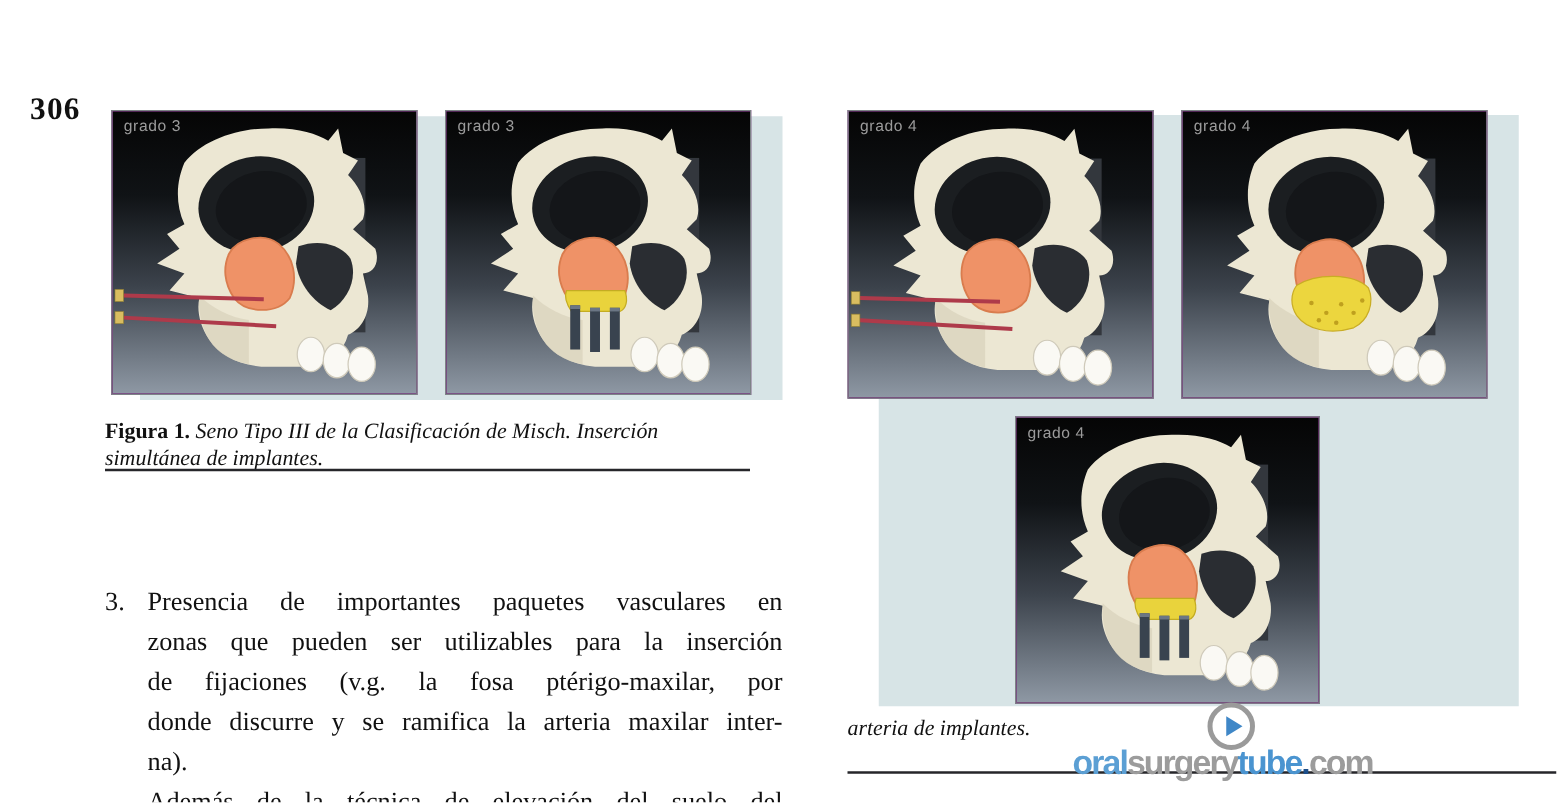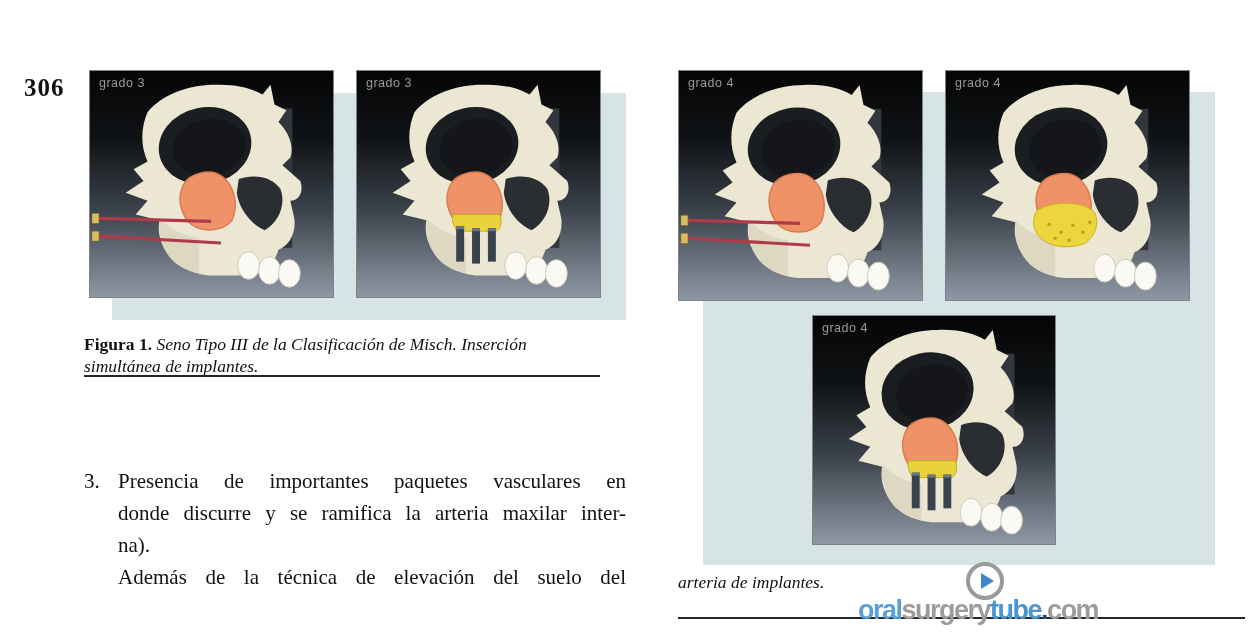--- a/index.html
+++ b/index.html
@@ -3,21 +3,21 @@
 <meta charset="utf-8">
 <style>
   html,body{margin:0;padding:0;background:#fff;}
   #page{position:relative;width:1250px;height:642px;background:#ffffff;overflow:hidden;
         font-family:"Liberation Serif", serif;color:#111;padding-left:16px;}
 
   .pagenum{position:absolute;left:24px;top:74px;font-size:25px;font-weight:bold;letter-spacing:1px;}
 
   .fig-shadow{position:absolute;background:#d7e4e6;z-index:1;}
 
-  .panel{position:absolute;z-index:2;border:1px solid #7d8286;box-sizing:border-box;overflow:hidden;background:#701a75;}
+  .panel{position:absolute;z-index:2;border:1px solid #7d8286;box-sizing:border-box;overflow:hidden;background:#701a75;margin-top:18px;}
   .panel svg{position:absolute;left:0;top:0;width:100%;height:100%;}
   .panel .plabel{position:absolute;left:9px;top:5px;font-family:"Liberation Sans",sans-serif;
                  font-size:12.5px;color:#9b9b9b;z-index:3;letter-spacing:0.5px;}
 
   .caption{position:absolute;z-index:2;font-size:17.5px;line-height:22px;}
   .caption .cap-label{font-weight:bold;font-style:normal;margin-top:29px;}
   .caption .cap-line{font-style:italic;}
   .cap-rule{position:absolute;height:2px;background:#26262a;z-index:2;}
   .list-num{position:absolute;left:84px;top:469px;font-size:21px;z-index:2;}
   .bt-lines{position:absolute;left:118px;top:469px;width:508px;z-index:2;}
@@ -135,20 +135,22 @@
       <span class="cap-label">Figura 1.</span>
       <span class="cap-line">Seno Tipo III de la Clasificación de Misch. Inserción</span>
     </div>
     <div class="cap-line">simultánea de implantes.</div>
   </div>
   <div class="cap-rule" style="left:84px;top:375px;width:516px;"></div>
 
   <div class="list-num">3.</div>
   <div class="bt-lines">
     <div class="bt-line">Presencia de importantes paquetes vasculares en</div>
+    <div class="bt-line">zonas que pueden ser utilizables para la inserción</div>
+    <div class="bt-line">de fijaciones (v.g. la fosa ptérigo-maxilar, por</div>
     <div class="bt-line">donde discurre y se ramifica la arteria maxilar inter-</div>
     <div class="bt-line last">na).</div>
     <div class="bt-line">Además de la técnica de elevación del suelo del</div>
   </div>
 
   <div class="fig-shadow" style="left:703px;top:92px;width:512px;height:473px;"></div>
 
   <div class="panel" style="left:678px;top:70px;width:245px;height:231px;">
     <svg viewBox="0 0 245 230" preserveAspectRatio="none">
       <use href="#sk-base"></use>

